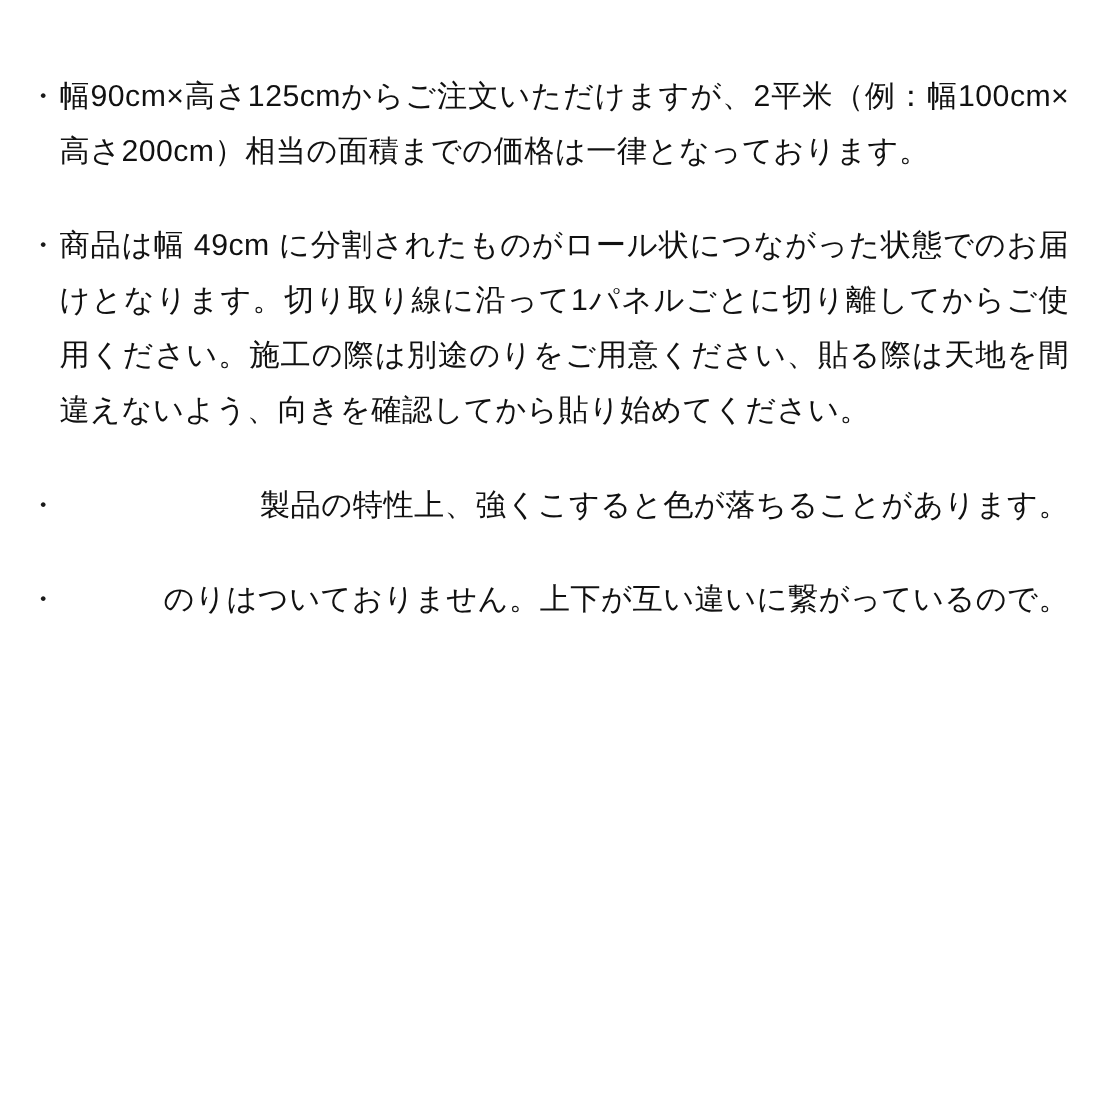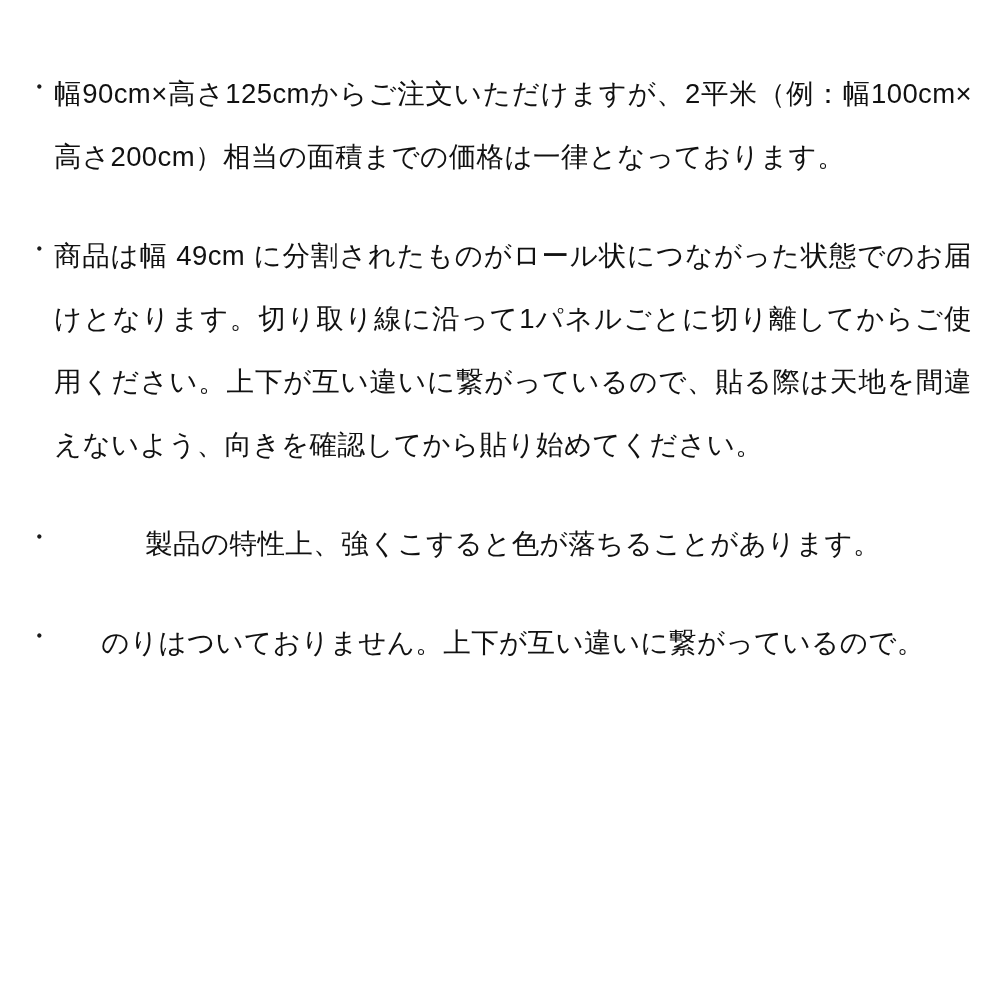--- a/index.html
+++ b/index.html
@@ -39,43 +39,43 @@
     width: 30px;
     font-size: 27px;
     line-height: 50px;
     text-align: center;
     color: #1a1a1a;
     user-select: none;
   }
   .note-text {
     flex: 1 1 auto;
     font-size: 27.5px;
-    line-height: 63px;
+    line-height: 50px;
     letter-spacing: 0.4px;
     color: #111111;
     text-align: justify;
     text-justify: inter-character;
     word-break: break-all;
   }
   .note-text.no-justify {
-    text-align: center;
+    text-align: right;
   }
 </style>
 </head>
 <body>
 
 <div class="page">
   <ul class="notes-list">
     <li class="note-item">
       <span class="bullet">・</span>
       <span class="note-text">幅90cm×高さ125cmからご注文いただけますが、2平米（例：幅100cm×高さ200cm）相当の面積までの価格は一律となっております。</span>
     </li>
     <li class="note-item">
       <span class="bullet">・</span>
-      <span class="note-text">商品は幅 49cm に分割されたものがロール状につながった状態でのお届けとなります。切り取り線に沿って1パネルごとに切り離してからご使用ください。上下が互い違いに繋がっているので、貼る際は天地を間違えないよう、向きを確認してから貼り始めてください。</span>
+      <span class="note-text">商品は幅 49cm に分割されたものがロール状につながった状態でのお届けとなります。切り取り線に沿って1パネルごとに切り離してからご使用ください。施工の際は別途のりをご用意ください、貼る際は天地を間違えないよう、向きを確認してから貼り始めてください。</span>
     </li>
     <li class="note-item">
       <span class="bullet">・</span>
       <span class="note-text no-justify">製品の特性上、強くこすると色が落ちることがあります。</span>
     </li>
     <li class="note-item">
       <span class="bullet">・</span>
       <span class="note-text no-justify">のりはついておりません。上下が互い違いに繋がっているので。</span>
     </li>
   </ul>

